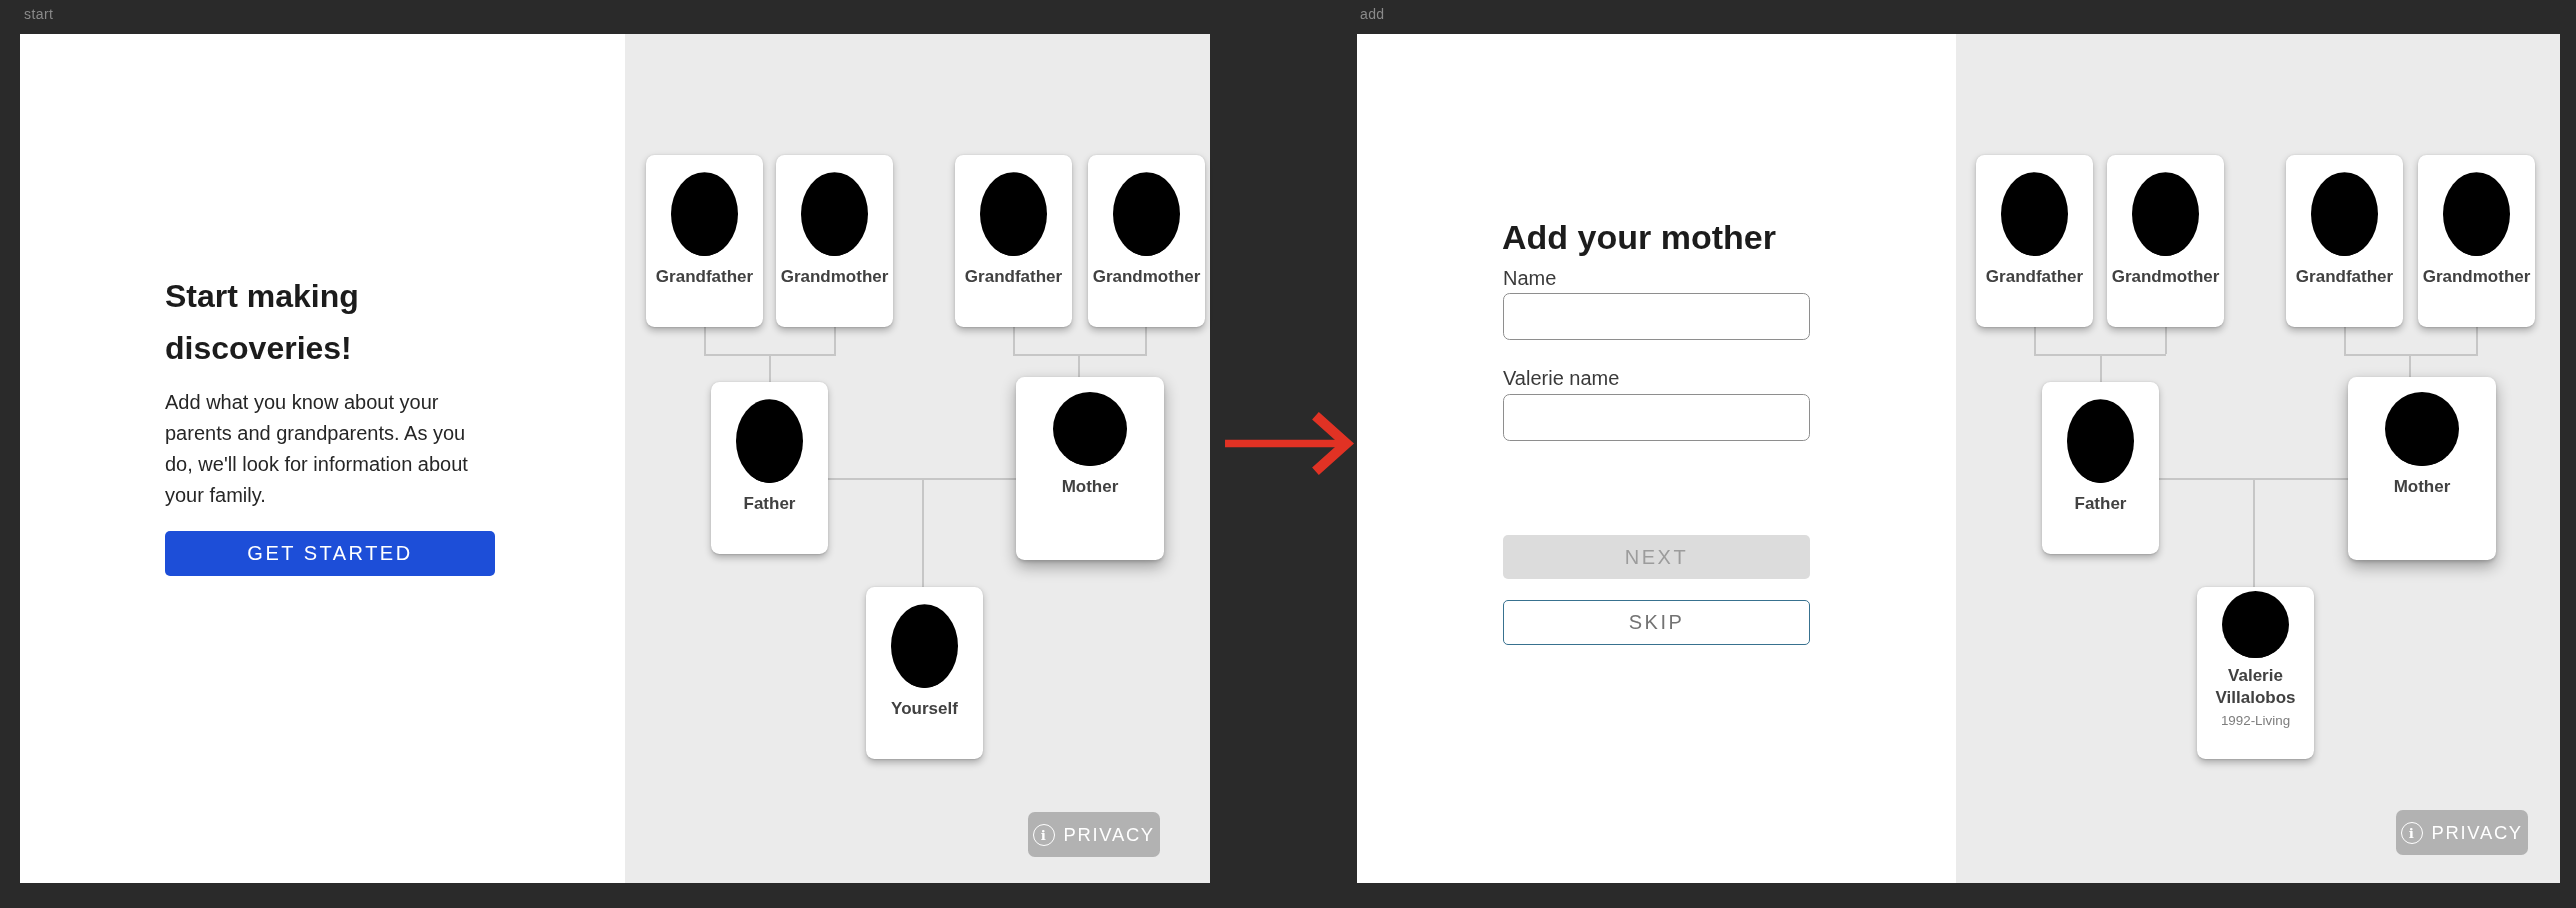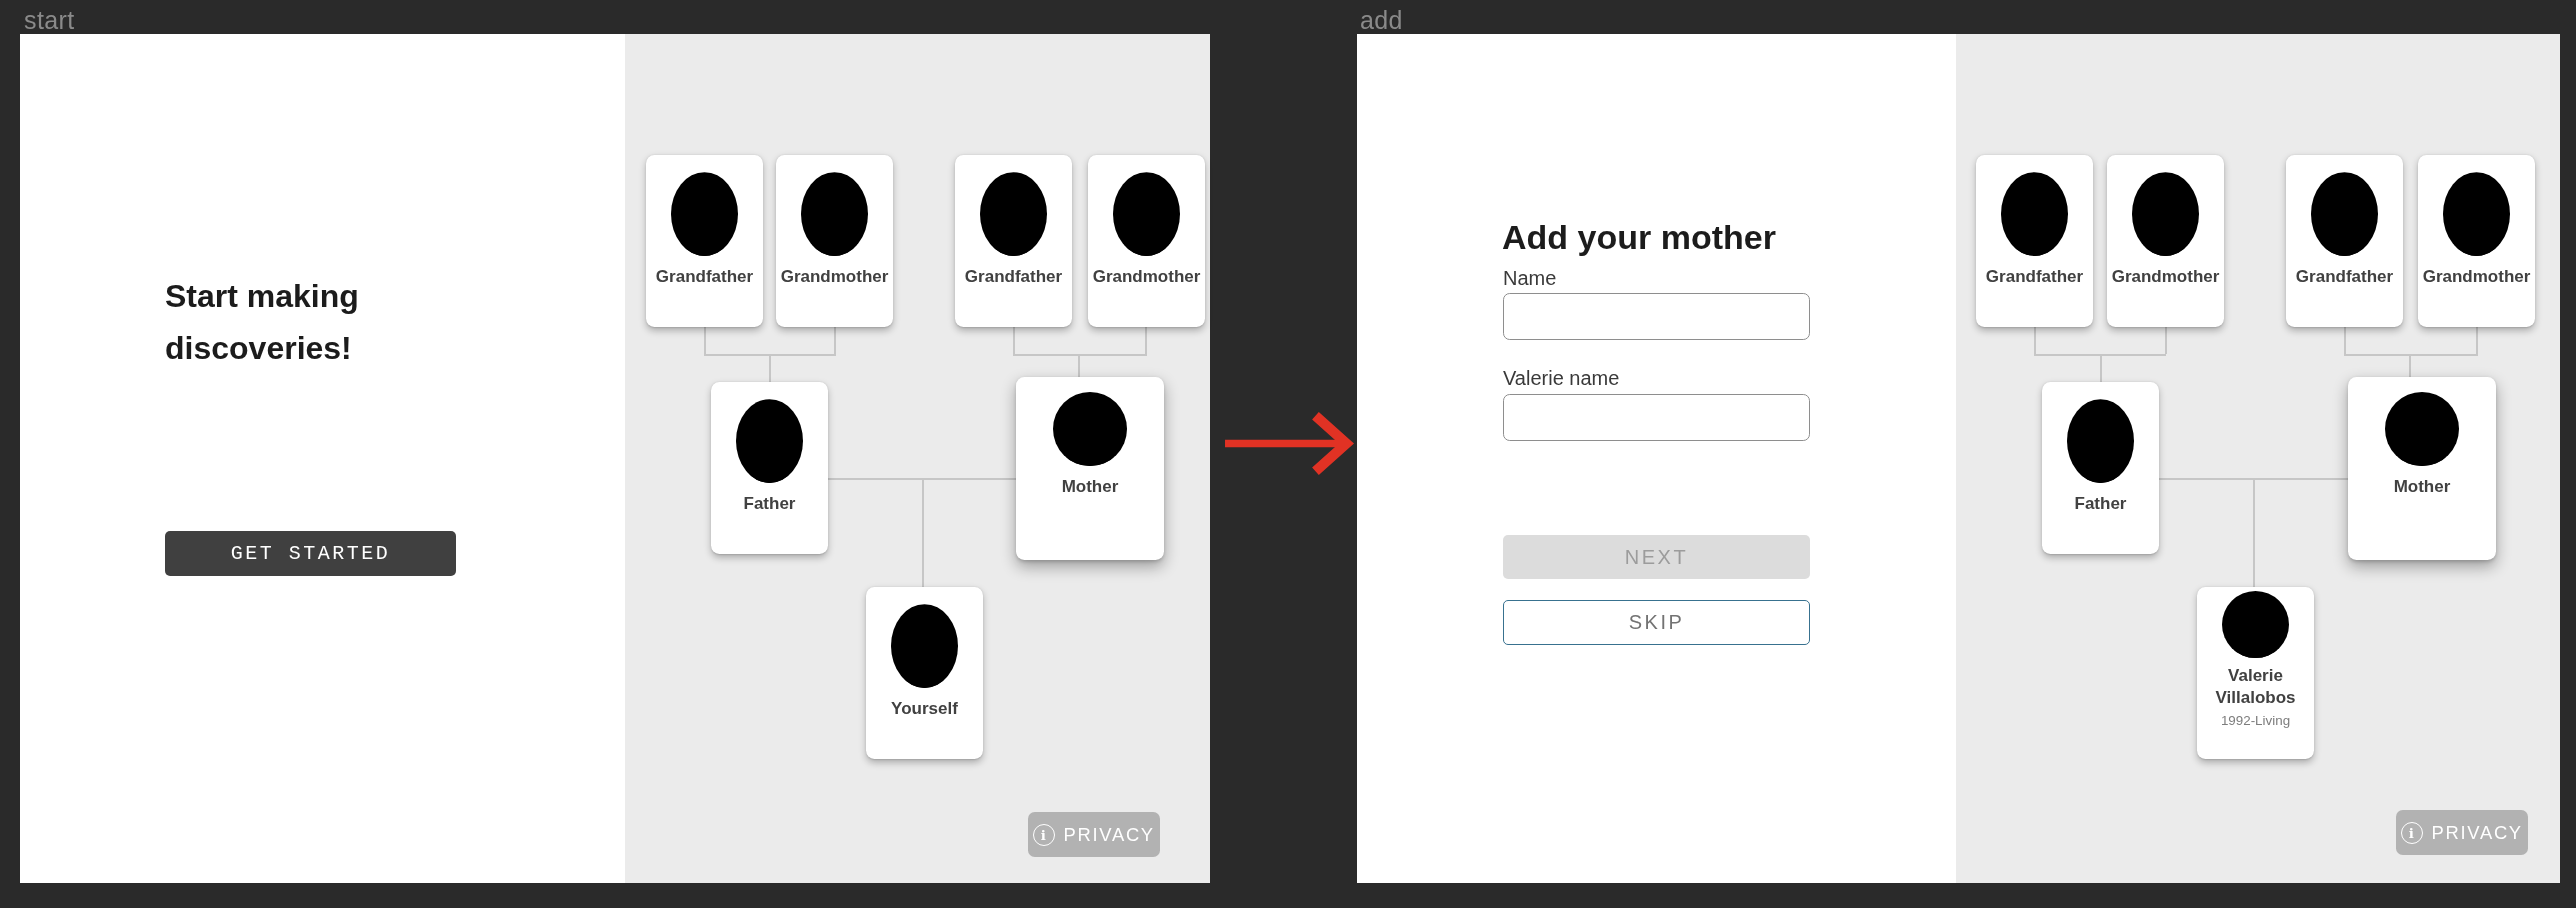--- a/index.html
+++ b/index.html
@@ -1,32 +1,32 @@
 <!DOCTYPE html>
 <html style="font-size:13.4px"><head>
 <meta charset="utf-8">
 <style>
   html,body{margin:0;padding:0;background:#2a2a2a;}
   body{width:2576px;height:909px;overflow:hidden;font-family:"Liberation Sans",sans-serif;}
   .stage{position:relative;width:2576px;height:909px;background:#2a2a2a;}
 
-  .win-label{position:absolute;top:5.9px;font-size:25px;color:#8a8a8a;letter-spacing:0.4px;}
+  .win-label{position:absolute;top:5.9px;font-size:14px;color:#8a8a8a;letter-spacing:0.4px;}
   .panel-white{position:absolute;top:34px;height:849px;background:#ffffff;}
   .panel-grey{position:absolute;top:34px;height:849px;background:#ebebeb;}
 
   
   .headline{position:absolute;font-family:Liberation Sans, sans-serif;font-weight:bold;color:#1c1c1c;}
   .headline.start{left:165px;top:249px;width:285px;font-size:32px;line-height:52px;}
   .headline.add{left:1502px;top:195px;font-size:34px;white-space:nowrap;}
   .body-copy{position:absolute;left:165px;top:367px;width:312px;font-size:20px;line-height:31px;color:#262626;}
 
   .btn{position:absolute;box-sizing:border-box;border:none;border-radius:5px;cursor:pointer;
        font-family:"Liberation Sans",sans-serif;display:flex;align-items:center;justify-content:center;}
-  .btn.cta{left:165px;top:531px;width:291px;height:45px;background:#404040;color:#ffffff;
-           font-size:20px;letter-spacing:2.5px;font-family:Liberation Mono, monospace;}
+  .btn.cta{left:165px;top:531px;width:330px;height:45px;background:#1d4ed8;color:#ffffff;
+           font-size:20px;letter-spacing:2.5px;}
   .btn.next{left:1503px;top:535px;width:307px;height:44px;background:#dcdcdc;color:#9c9c9c;
             font-size:20px;letter-spacing:2.5px;}
   .btn.skip{left:1503px;top:600px;width:307px;height:45px;background:#ffffff;border:1.7px solid #38718f;
             color:#737373;font-size:20px;letter-spacing:2.5px;}
 
   
   .field-label{position:absolute;left:1503px;font-size:20px;color:#3a3a3a;}
   .tfield{position:absolute;left:1503px;width:307px;height:47px;box-sizing:border-box;
           border:1.7px solid #8e8e8e;border-radius:6.7px;background:#fff;font-size:22px;padding:0 11.7px;
           font-family:"Liberation Sans",sans-serif;}
@@ -97,20 +97,21 @@
   </defs>
 </svg>
 
 <div class="stage">
 
   <div class="win-label" style="left:24px">start</div>
   <div class="panel-white" style="left:20px;width:605px"></div>
   <div class="panel-grey" style="left:625px;width:585px"></div>
 
   <h1 class="headline start">Start making discoveries!</h1>
+  <p class="body-copy">Add what you know about your parents and grandparents. As you do, we'll look for information about your family.</p>
   <button class="btn cta">GET STARTED</button>
 
   <div class="cline" style="left:704px;top:327px;width:1.7px;height:27px"></div>
   <div class="cline" style="left:834px;top:327px;width:1.7px;height:27px"></div>
   <div class="cline" style="left:704px;top:354px;width:132px;height:1.7px"></div>
   <div class="cline" style="left:769px;top:354px;width:1.7px;height:28px"></div>
   <div class="cline" style="left:1013px;top:327px;width:1.7px;height:27px"></div>
   <div class="cline" style="left:1145px;top:327px;width:1.7px;height:27px"></div>
   <div class="cline" style="left:1013px;top:354px;width:134px;height:1.7px"></div>
   <div class="cline" style="left:1078px;top:354px;width:1.7px;height:23.5px"></div>

